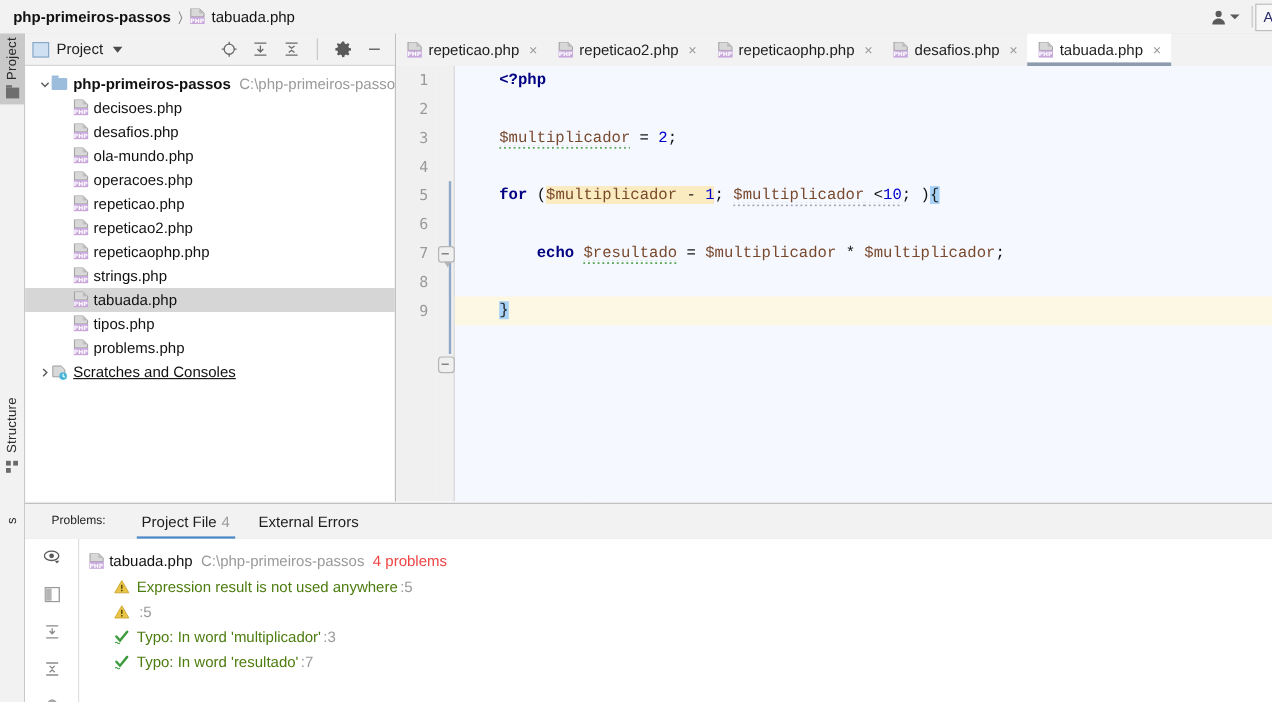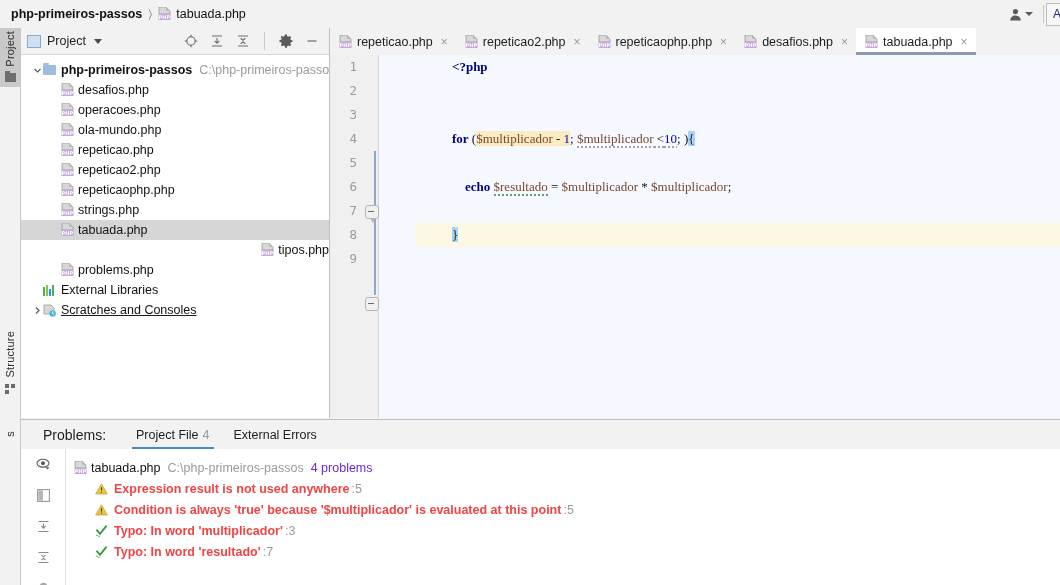--- a/index.html
+++ b/index.html
@@ -124,21 +124,21 @@
   }
   .foldmark:before{content:"";position:absolute;left:2px;top:5px;width:6px;height:1px;background:#6a6a6a;}
   .foldmark.m5{top:150px;}
   .foldmark.m5:after{
     content:"";position:absolute;left:4px;top:12px;border-left:3px solid transparent;
     border-right:3px solid transparent;border-top:5px solid #B5B5B5;
   }
   .foldmark.m9{top:242px;}
   .code{
     position:absolute;left:49px;top:0;right:0;height:100%;
-    font-family:Liberation Serif, serif;font-size:13px;padding-left:36px;
+    font-family:Liberation Mono, monospace;font-size:13px;
   }
   .cl{height:24px;line-height:24px;white-space:pre;padding-left:37px;}
   .cl.cur{background:#FDF8E3;}
   .kw{color:#000080;font-weight:bold;}
   .var{color:#79492E;}
   .num{color:#0000CC;}
   .op{color:#111;}
   .typo{
     background-image:radial-gradient(circle at 1px 2.2px, #5BA85B 0.9px, transparent 1px);
     background-size:4px 3px;background-repeat:repeat-x;background-position:0 bottom;
@@ -151,40 +151,40 @@
   }
   .hl-y{background:#FAEBC0;}
   .hl-b{background:#A8D3F7;}
 
   
   .problems{position:absolute;left:21px;top:419px;right:0;bottom:0;background:#FFFFFF;}
   .prob-top{
     height:29px;background:#F2F2F2;border-top:1px solid #C0C0C0;border-bottom:1px solid #D6D6D6;
     display:flex;align-items:stretch;padding-left:22px;
   }
-  .prob-label{display:flex;align-items:center;font-size:14px;color:#1d1d1d;padding-right:18px;}
+  .prob-label{display:flex;align-items:center;font-size:10px;color:#1d1d1d;padding-right:18px;}
   .ptab{
     display:flex;align-items:center;gap:4px;font-size:12.5px;color:#1d1d1d;
     padding:0 12px;position:relative;
   }
   .ptab.active:after{content:"";position:absolute;left:8px;right:8px;bottom:0;height:2px;background:#4A88C7;}
   .ptab .cnt{color:#9a9a9a;}
 
   .prob-body{position:absolute;left:0;top:30px;right:0;bottom:0;background:#fff;display:flex;}
   .prob-gutter{
     width:44px;border-right:1px solid #E0E0E0;display:flex;flex-direction:column;
     align-items:center;padding-top:9px;gap:15px;
   }
   .prob-list{flex:1;padding-top:8px;font-size:12.5px;}
   .prow{display:flex;align-items:center;height:21px;padding-left:8px;white-space:nowrap;}
   .prow .fname{color:#111;}
   .prow .fpath{color:#9a9a9a;margin-left:7px;}
-  .prow .fcount{color:#6d28d9;margin-left:7px;}
+  .prow .fcount{color:#ef4444;margin-left:7px;}
   .pitem{display:flex;align-items:center;height:21px;padding-left:29px;white-space:nowrap;}
-  .pitem .txt{color:#ef4444;font-weight:bold;}
+  .pitem .txt{color:#4d7c0f;}
   .pitem .ln{color:#9a9a9a;margin-left:2px;}
   .warn-ic{width:13px;height:12px;margin-right:6px;flex:0 0 13px;display:block;}
   .spell-ic{width:13px;height:12px;margin-right:6px;flex:0 0 13px;display:block;}
   .divider-v{position:absolute;left:487px;top:419px;width:1px;height:14px;background:#C0C0C0;}
 </style>
 </head>
 <body>
 
 <div class="app">
 
@@ -288,50 +288,60 @@
           <span class="path">C:\php-primeiros-passos</span>
         </div>
         <div class="node" style="padding-left: 28px;">
           <span class="arrow"></span>
           <span class="php-ic"><svg width="13" height="14" viewBox="0 0 13 14">
               <path d="M1 0h7l4 4v3H1z" fill="#D8D8D8" stroke="#9a9a9a" stroke-width="0.8"></path>
               <path d="M8 0l4 4H8z" fill="#BDBDBD"></path>
               <rect x="0.5" y="7" width="12" height="6" fill="#C8A8DC"></rect>
               <text x="6.3" y="12" font-size="5" font-family="DejaVu Sans, sans-serif" fill="#ffffff" text-anchor="middle" font-weight="bold">PHP</text>
             </svg></span>
+          <span class="lbl">decisoes.php</span>
+        </div>
+        <div class="node" style="padding-left: 28px;">
+          <span class="arrow"></span>
+          <span class="php-ic"><svg width="13" height="14" viewBox="0 0 13 14">
+              <path d="M1 0h7l4 4v3H1z" fill="#D8D8D8" stroke="#9a9a9a" stroke-width="0.8"></path>
+              <path d="M8 0l4 4H8z" fill="#BDBDBD"></path>
+              <rect x="0.5" y="7" width="12" height="6" fill="#C8A8DC"></rect>
+              <text x="6.3" y="12" font-size="5" font-family="DejaVu Sans, sans-serif" fill="#ffffff" text-anchor="middle" font-weight="bold">PHP</text>
+            </svg></span>
           <span class="lbl">desafios.php</span>
         </div>
         <div class="node" style="padding-left: 28px;">
           <span class="arrow"></span>
           <span class="php-ic"><svg width="13" height="14" viewBox="0 0 13 14">
               <path d="M1 0h7l4 4v3H1z" fill="#D8D8D8" stroke="#9a9a9a" stroke-width="0.8"></path>
               <path d="M8 0l4 4H8z" fill="#BDBDBD"></path>
               <rect x="0.5" y="7" width="12" height="6" fill="#C8A8DC"></rect>
               <text x="6.3" y="12" font-size="5" font-family="DejaVu Sans, sans-serif" fill="#ffffff" text-anchor="middle" font-weight="bold">PHP</text>
             </svg></span>
+          <span class="lbl">ola-mundo.php</span>
+        </div>
+        <div class="node" style="padding-left: 28px;">
+          <span class="arrow"></span>
+          <span class="php-ic"><svg width="13" height="14" viewBox="0 0 13 14">
+              <path d="M1 0h7l4 4v3H1z" fill="#D8D8D8" stroke="#9a9a9a" stroke-width="0.8"></path>
+              <path d="M8 0l4 4H8z" fill="#BDBDBD"></path>
+              <rect x="0.5" y="7" width="12" height="6" fill="#C8A8DC"></rect>
+              <text x="6.3" y="12" font-size="5" font-family="DejaVu Sans, sans-serif" fill="#ffffff" text-anchor="middle" font-weight="bold">PHP</text>
+            </svg></span>
           <span class="lbl">operacoes.php</span>
         </div>
         <div class="node" style="padding-left: 28px;">
           <span class="arrow"></span>
           <span class="php-ic"><svg width="13" height="14" viewBox="0 0 13 14">
               <path d="M1 0h7l4 4v3H1z" fill="#D8D8D8" stroke="#9a9a9a" stroke-width="0.8"></path>
               <path d="M8 0l4 4H8z" fill="#BDBDBD"></path>
               <rect x="0.5" y="7" width="12" height="6" fill="#C8A8DC"></rect>
               <text x="6.3" y="12" font-size="5" font-family="DejaVu Sans, sans-serif" fill="#ffffff" text-anchor="middle" font-weight="bold">PHP</text>
             </svg></span>
-          <span class="lbl">ola-mundo.php</span>
-        </div>
-        <div class="node" style="padding-left: 28px;">
-          <span class="arrow"></span>
-          <span class="php-ic"><svg width="13" height="14" viewBox="0 0 13 14">
-              <path d="M1 0h7l4 4v3H1z" fill="#D8D8D8" stroke="#9a9a9a" stroke-width="0.8"></path>
-              <path d="M8 0l4 4H8z" fill="#BDBDBD"></path>
-              <rect x="0.5" y="7" width="12" height="6" fill="#C8A8DC"></rect>
-              <text x="6.3" y="12" font-size="5" font-family="DejaVu Sans, sans-serif" fill="#ffffff" text-anchor="middle" font-weight="bold">PHP</text>
-            </svg></span>
           <span class="lbl">repeticao.php</span>
         </div>
         <div class="node" style="padding-left: 28px;">
           <span class="arrow"></span>
           <span class="php-ic"><svg width="13" height="14" viewBox="0 0 13 14">
               <path d="M1 0h7l4 4v3H1z" fill="#D8D8D8" stroke="#9a9a9a" stroke-width="0.8"></path>
               <path d="M8 0l4 4H8z" fill="#BDBDBD"></path>
               <rect x="0.5" y="7" width="12" height="6" fill="#C8A8DC"></rect>
               <text x="6.3" y="12" font-size="5" font-family="DejaVu Sans, sans-serif" fill="#ffffff" text-anchor="middle" font-weight="bold">PHP</text>
             </svg></span>
@@ -360,49 +370,39 @@
         <div class="node sel" style="padding-left: 28px;">
           <span class="arrow"></span>
           <span class="php-ic"><svg width="13" height="14" viewBox="0 0 13 14">
               <path d="M1 0h7l4 4v3H1z" fill="#D8D8D8" stroke="#9a9a9a" stroke-width="0.8"></path>
               <path d="M8 0l4 4H8z" fill="#BDBDBD"></path>
               <rect x="0.5" y="7" width="12" height="6" fill="#C8A8DC"></rect>
               <text x="6.3" y="12" font-size="5" font-family="DejaVu Sans, sans-serif" fill="#ffffff" text-anchor="middle" font-weight="bold">PHP</text>
             </svg></span>
           <span class="lbl">tabuada.php</span>
         </div>
-        <div class="node" style="padding-left: 28px; justify-content: flex-end;">
+        <div class="node" style="padding-left: 28px;">
           <span class="arrow"></span>
           <span class="php-ic"><svg width="13" height="14" viewBox="0 0 13 14">
               <path d="M1 0h7l4 4v3H1z" fill="#D8D8D8" stroke="#9a9a9a" stroke-width="0.8"></path>
               <path d="M8 0l4 4H8z" fill="#BDBDBD"></path>
               <rect x="0.5" y="7" width="12" height="6" fill="#C8A8DC"></rect>
               <text x="6.3" y="12" font-size="5" font-family="DejaVu Sans, sans-serif" fill="#ffffff" text-anchor="middle" font-weight="bold">PHP</text>
             </svg></span>
           <span class="lbl">tipos.php</span>
         </div>
         <div class="node" style="padding-left: 28px;">
           <span class="arrow"></span>
           <span class="php-ic"><svg width="13" height="14" viewBox="0 0 13 14">
               <path d="M1 0h7l4 4v3H1z" fill="#D8D8D8" stroke="#9a9a9a" stroke-width="0.8"></path>
               <path d="M8 0l4 4H8z" fill="#BDBDBD"></path>
               <rect x="0.5" y="7" width="12" height="6" fill="#C8A8DC"></rect>
               <text x="6.3" y="12" font-size="5" font-family="DejaVu Sans, sans-serif" fill="#ffffff" text-anchor="middle" font-weight="bold">PHP</text>
             </svg></span>
           <span class="lbl">problems.php</span>
-        </div>
-        <div class="node" style="padding-left: 10px;">
-          <span class="arrow"></span>
-          <span class="lib-ic">
-            <i style="height:9px;background:#4CAF50"></i>
-            <i style="height:11px;background:#8BC34A"></i>
-            <i style="height:7px;background:#2196F3"></i>
-            <i style="height:11px;background:#4CAF50"></i>
-          </span>
-          <span class="lbl">External Libraries</span>
         </div>
         <div class="node" style="padding-left: 10px; text-decoration: underline;">
           <span class="arrow">
             <svg width="9" height="9" viewBox="0 0 9 9">
               <path d="M3 1.5l3 3-3 3" stroke="#5a5a5a" stroke-width="1.2" fill="none"></path>
             </svg>
           </span>
           <span class="scr-ic"><svg width="14" height="13" viewBox="0 0 14 13">
               <path d="M1 1h7l3 3v6H1z" fill="#D8D8D8" stroke="#9a9a9a" stroke-width="0.8"></path>
               <circle cx="9.6" cy="9.4" r="3.2" fill="#4AB6D8"></circle>
@@ -490,20 +490,21 @@
         </div>
       <div class="foldcol"></div>
       <div class="fold-sep"></div>
       <div class="blockbar"></div>
       <div class="foldmark m5"></div>
       <div class="foldmark m9"></div>
 
       <div class="code">
         <div class="cl"><span class="kw">&lt;?php</span></div>
         <div class="cl"></div>
+        <div class="cl"><span class="var typo">$multiplicador</span><span class="op"> = </span><span class="num">2</span><span class="op">;</span></div>
         <div class="cl"></div>
         <div class="cl"><span class="kw">for</span><span class="op"> (</span><span class="hl-y"><span class="var">$multiplicador</span><span class="op"> - </span><span class="num">1</span></span><span class="op">; </span><span class="var warnu">$multiplicador</span><span class="op warnu"> &lt;</span><span class="num warnu">10</span><span class="op">; )</span><span class="hl-b">{</span></div>
         <div class="cl"></div>
         <div class="cl"><span>    </span><span class="kw">echo</span><span> </span><span class="var typo">$resultado</span><span class="op"> = </span><span class="var">$multiplicador</span><span class="op"> * </span><span class="var">$multiplicador</span><span class="op">;</span></div>
         <div class="cl"></div>
         <div class="cl cur"><span class="hl-b">}</span></div>
       </div>
     </div>
   </div>
 
@@ -576,21 +577,20 @@
                 </svg></span>
               <span class="txt">Expression result is not used anywhere</span>
               <span class="ln">:5</span>
             </div>
             <div class="pitem">
               <span class="warn-ic"><svg width="13" height="12" viewBox="0 0 13 12">
                   <path d="M6.5 0.8L12.4 11H0.6z" fill="#E8C547" stroke="#C9A227" stroke-width="0.7"></path>
                   <path d="M6.5 4.2v3.4" stroke="#4a3c00" stroke-width="1.1"></path>
                   <circle cx="6.5" cy="9.1" r="0.7" fill="#4a3c00"></circle>
                 </svg></span>
-              <span class="txt">Condition is always 'true' because '$multiplicador' is evaluated at this point</span>
               <span class="ln">:5</span>
             </div>
             <div class="pitem">
               <span class="spell-ic"><svg width="13" height="12" viewBox="0 0 13 12">
                   <path d="M2 5.4l3 3.4 6-7.4" stroke="#3C9B3C" stroke-width="2" fill="none" stroke-linecap="round"></path>
                   <path d="M0.8 10.8c0.7-0.8 1.4-0.8 2.1 0s1.4 0.8 2.1 0" stroke="#3C9B3C" stroke-width="0.9" fill="none"></path>
                 </svg></span>
               <span class="txt">Typo: In word 'multiplicador'</span>
               <span class="ln">:3</span>
             </div>

